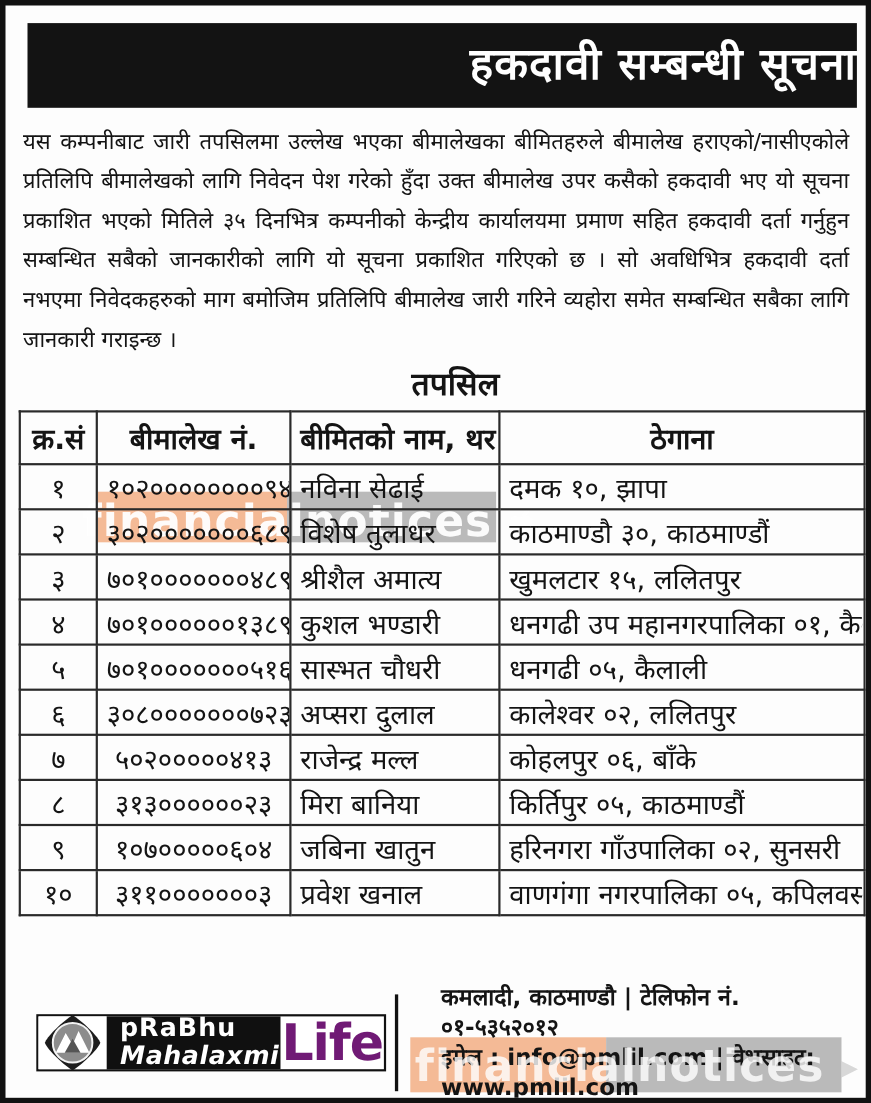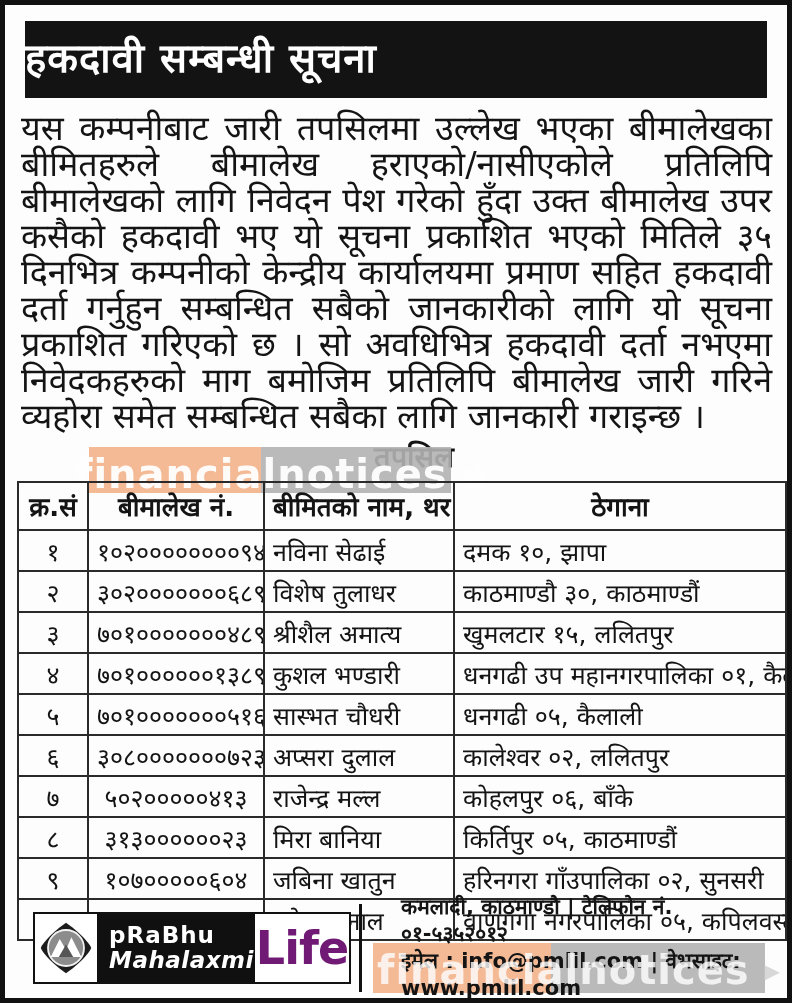--- a/index.html
+++ b/index.html
@@ -7,32 +7,32 @@
   .page{
     position:relative;
     width:792px;height:1003px;
     background:#fdfdfd;
     border:5px solid #111;
     font-family:"DejaVu Sans","Liberation Sans",sans-serif;
     color:#141414;
     overflow:hidden;
   }
   .title-bar{
-    margin:16px 20px 0 20px;
+    margin:16px 8px 0 20px;
     background:#131313;
     color:#fff;
-    text-align:left;
+    text-align:right;
     font-size:40px;
     font-weight:bold;
     padding:8px 0 14px 0;
     letter-spacing:1px;
   }
   .body-text{
     margin:12px 15px 0 16px;
-    font-size:34px;
+    font-size:20px;
     line-height:36px;
     text-align:justify;
     font-weight:500;
   }
   .tapsil{
     text-align:center;
     font-size:29px;
     font-weight:bold;
     margin:2px 0 6px 0;
     padding-left:36px;
@@ -58,21 +58,21 @@
     font-weight:bold;
     text-align:center;
     background:transparent;
     position:relative;
     z-index:3;
   }
   table.notice td{height:41px;}
   .col-sn{width:70px;text-align:center;border-radius:10px;}
   .col-policy{width:176px;text-align:center;}
   .col-name{width:190px;text-align:left;}
-  .col-addr{width:332px;text-align:left;}
+  .col-addr{width:332px;text-align:left;border-radius:24px;}
   td.col-addr{font-size:23px;}
   thead th.col-addr{background:#d7d7d7;}
   thead th.col-sn{background:#ececec;}
 
   
   .wm-box{position:absolute;pointer-events:none;}
   .wm-orange{background:#f3b28b;opacity:0.9;}
   .wm-gray{background:#b3b3b3;opacity:0.9;}
   .wm-text{
     position:absolute;
@@ -97,21 +97,21 @@
   .footer{
     position:absolute;
     left:0;right:0;bottom:0;
     height:100px;
     display:flex;
     align-items:center;
     z-index:5;
   }
   .logo-block{
     margin-left:28px;
-    width:318px;height:72px;
+    width:318px;height:52px;
     border:2px solid #111;
     display:flex;
     align-items:stretch;
     background:#fff;
   }
   .emblem-cell{
     width:62px;display:flex;align-items:center;justify-content:center;background:#fff;
   }
   .brand-cell{
     flex:0 0 158px;

